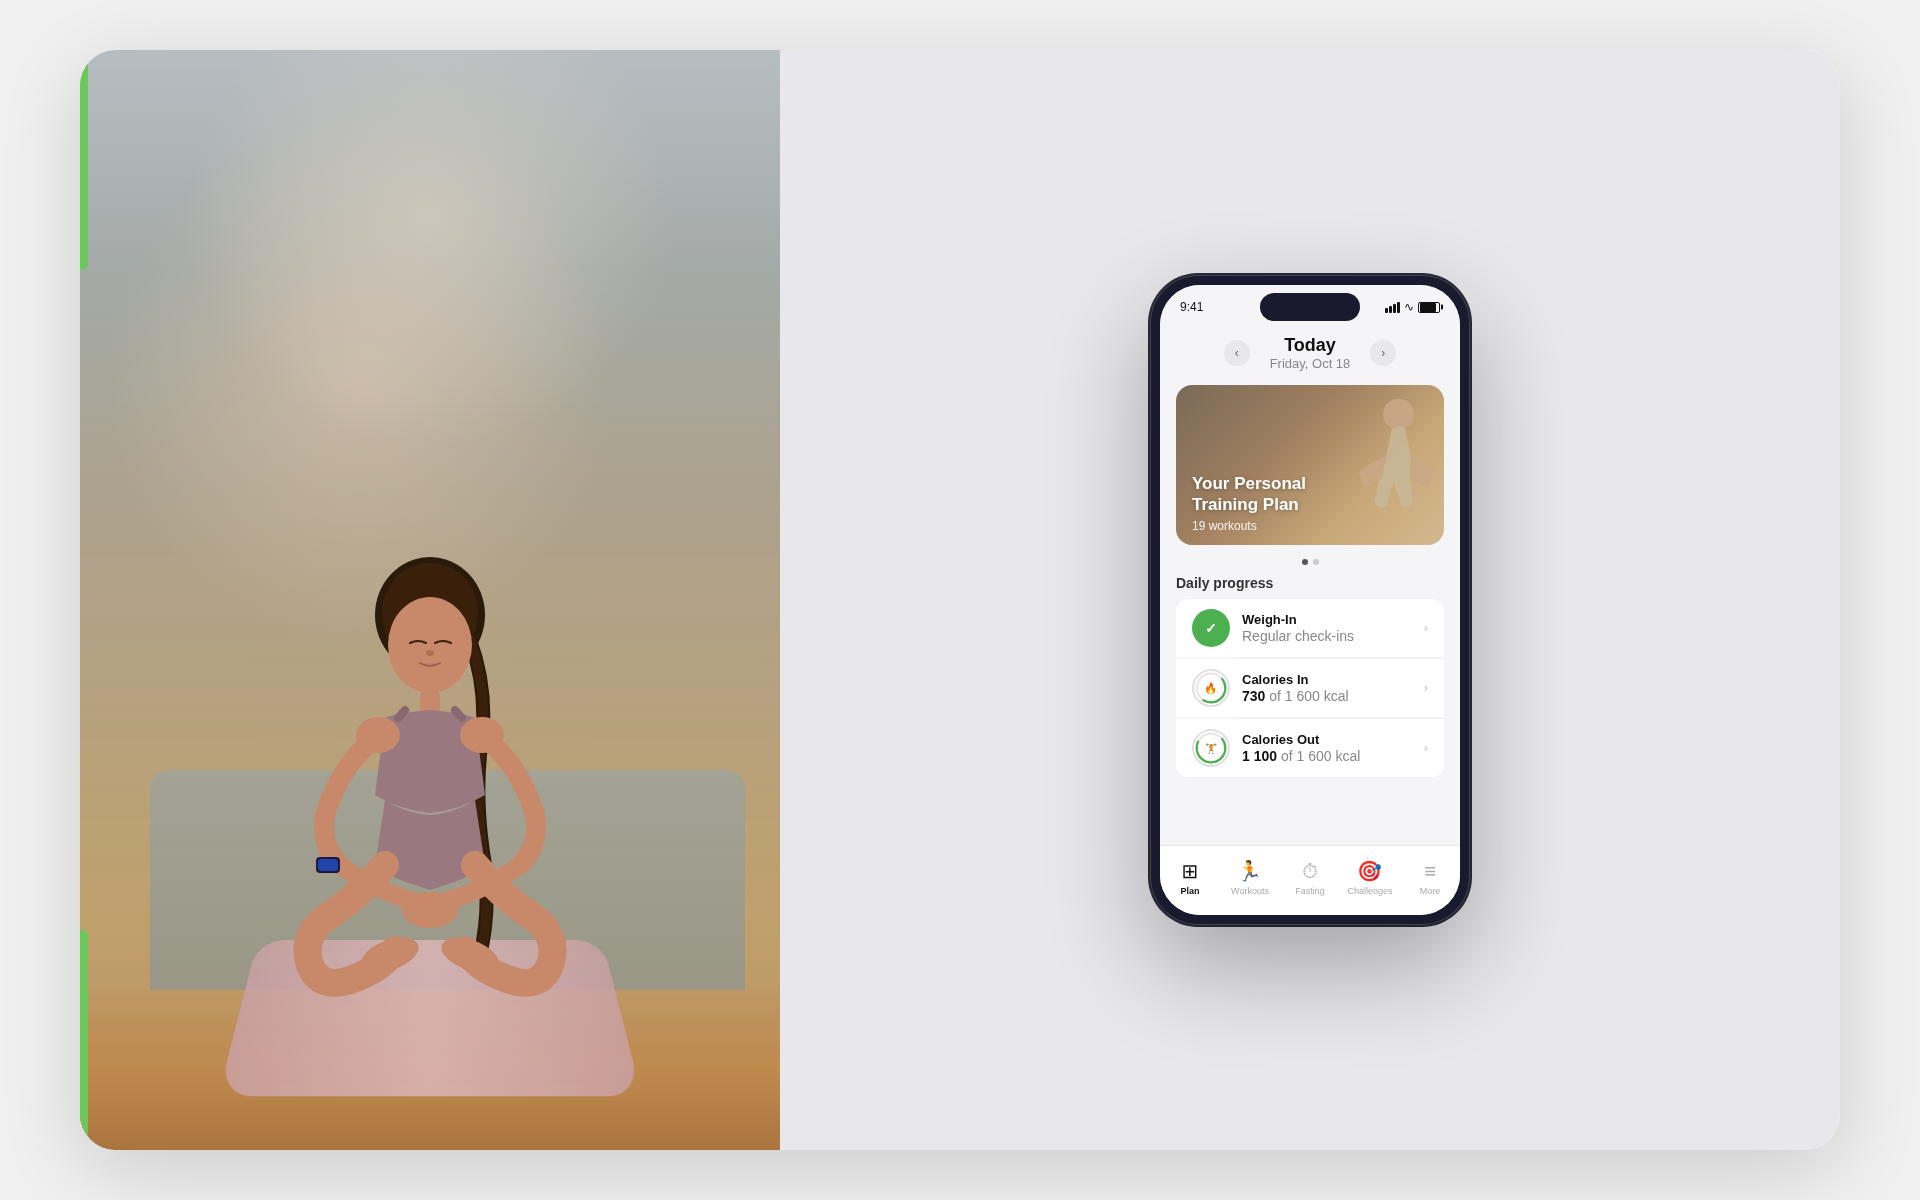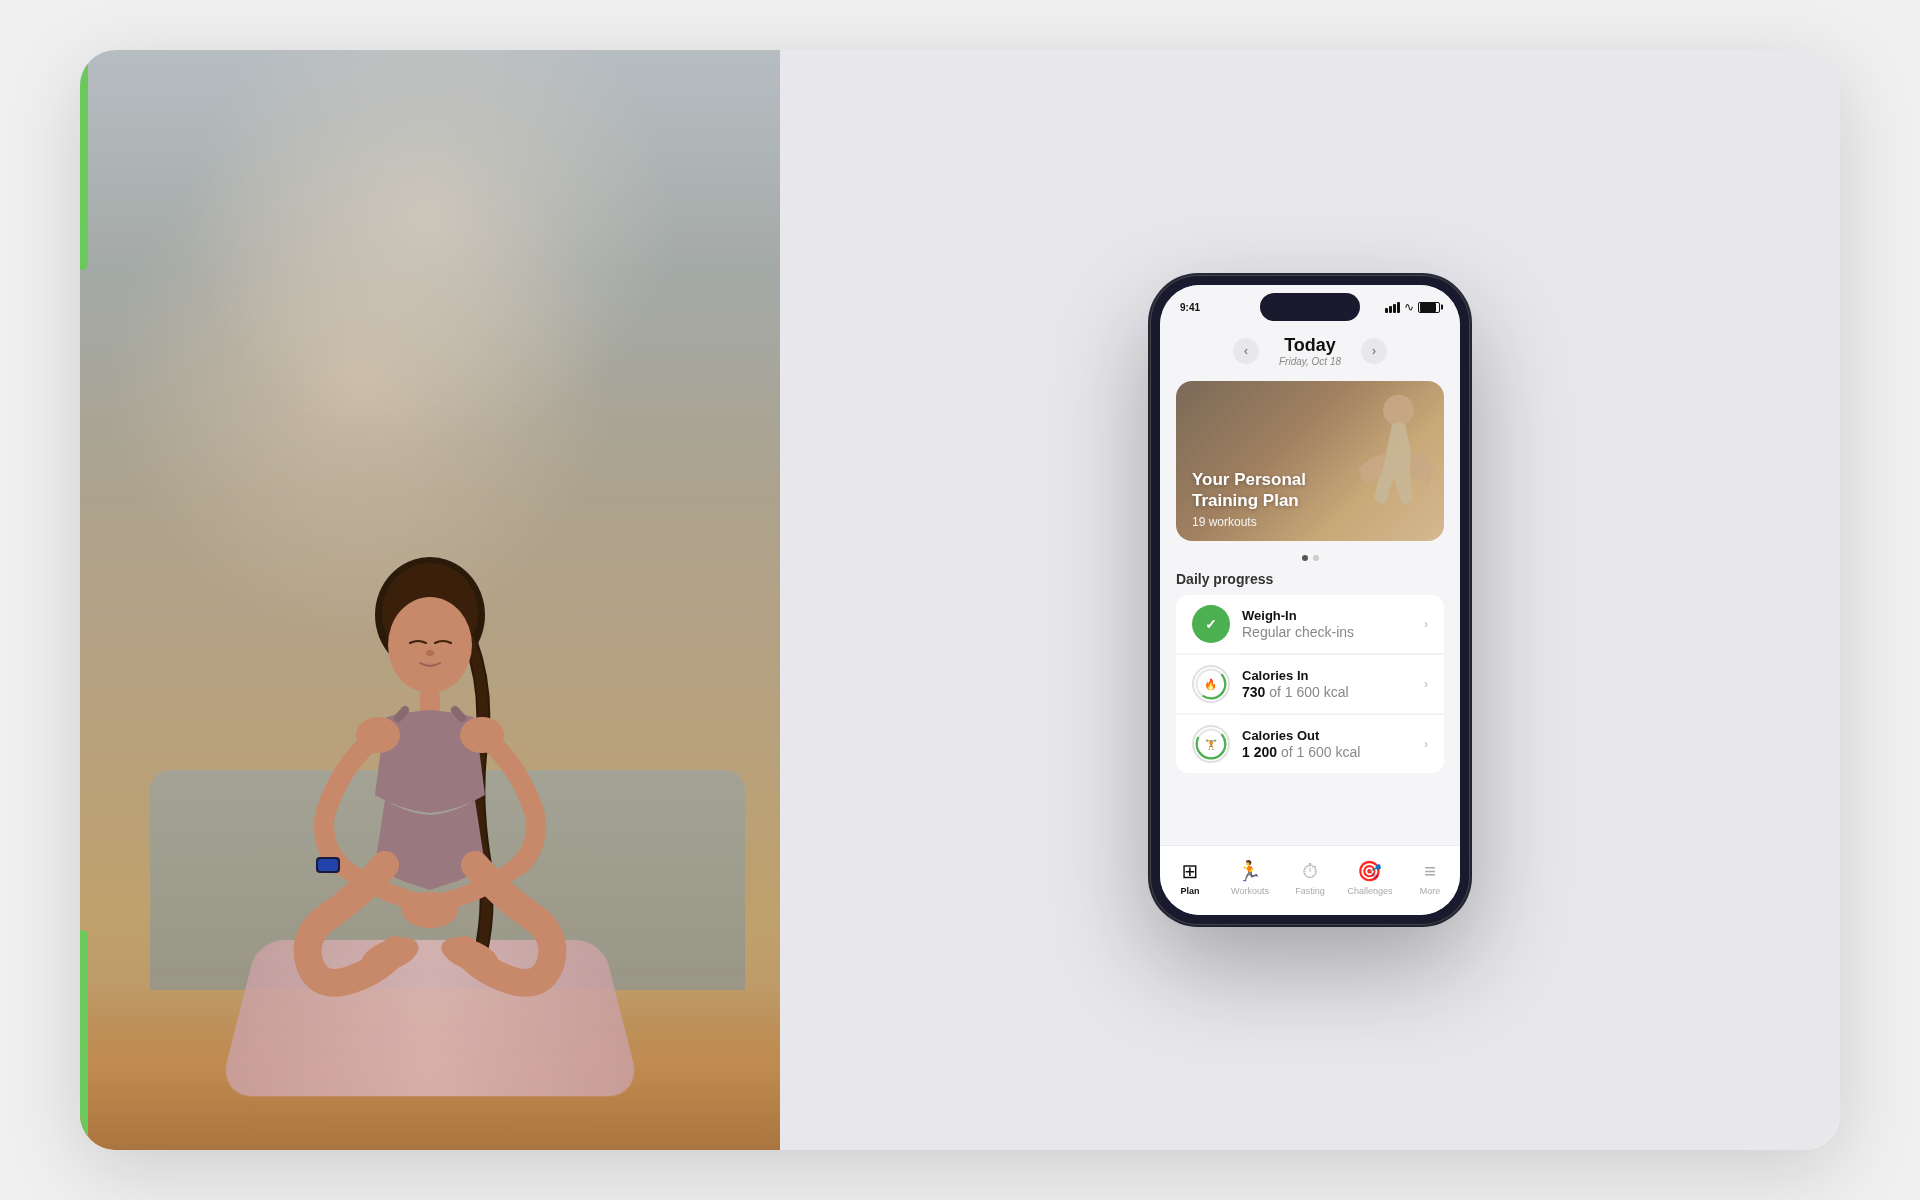--- a/index.html
+++ b/index.html
@@ -94,22 +94,22 @@
       background: #f5f5f7;
       display: flex;
       align-items: center;
       justify-content: space-between;
       padding: 0 20px;
       flex-shrink: 0;
       position: relative;
     }
 
     .status-time {
-      font-size: 10px;
-      font-weight: 700;
+      font-size: 12px;
+      font-weight: 400;
       color: #111;
     }
 
     .status-notch {
       position: absolute;
       top: 8px;
       left: 50%;
       transform: translateX(-50%);
       width: 100px;
       height: 28px;
@@ -225,23 +225,22 @@
       text-align: center;
     }
 
     .date-label {
       font-size: 18px;
       font-weight: 600;
       color: #111;
     }
 
     .date-sub {
-      font-size: 10px;
+      font-size: 13px;
       color: #888;
-      font-style: italic;
     }
 
     
     .scroll-content {
       flex: 1;
       overflow: hidden;
       background: #f5f5f7;
     }
 
     
@@ -619,21 +618,21 @@
               <div class="progress-icon-circle ring">
                 <svg class="ring-svg" viewBox="0 0 38 38">
                   <circle cx="19" cy="19" r="16" fill="none" stroke="#e8e8e8" stroke-width="2.5"></circle>
                   <circle cx="19" cy="19" r="16" fill="none" stroke="#4caf50" stroke-width="2.5" stroke-dasharray="68 33" stroke-dashoffset="-14" stroke-linecap="round" transform="rotate(-90 19 19)"></circle>
                   <text x="19" y="23" text-anchor="middle" font-size="11" fill="#555">🏋</text>
                 </svg>
               </div>
               <div class="progress-info">
                 <div class="progress-name">Calories Out</div>
                 <div class="progress-sub">
-                  <span class="bold">1 200</span> of 1 600 kcal
+                  <span class="bold">1 100</span> of 1 600 kcal
                 </div>
               </div>
               <span class="progress-arrow">›</span>
             </div>
 
           </div>
         </div>
 
         <div class="bottom-nav">
 

